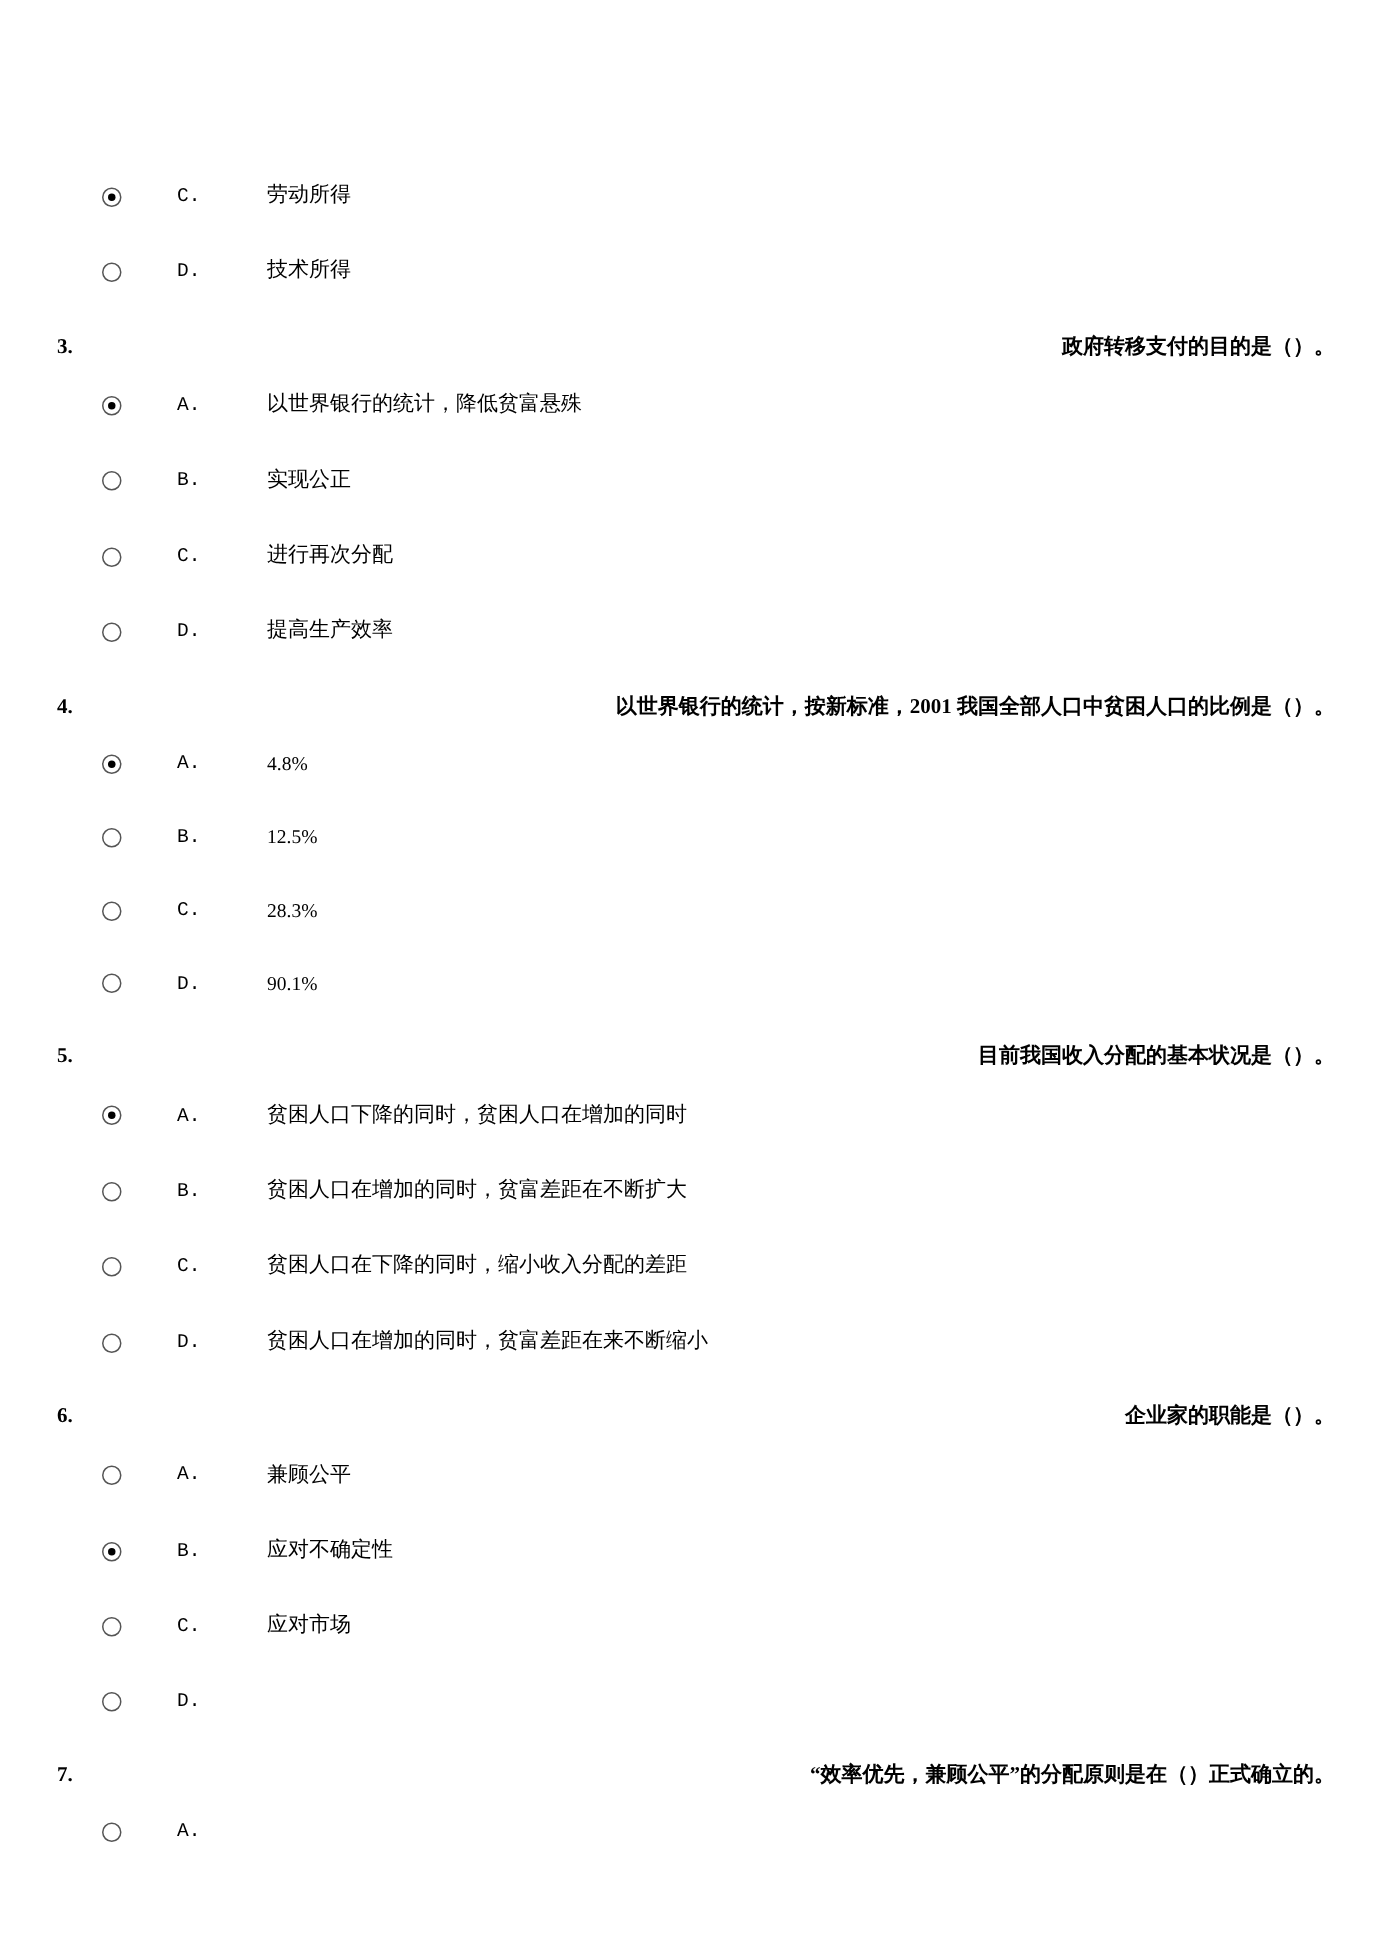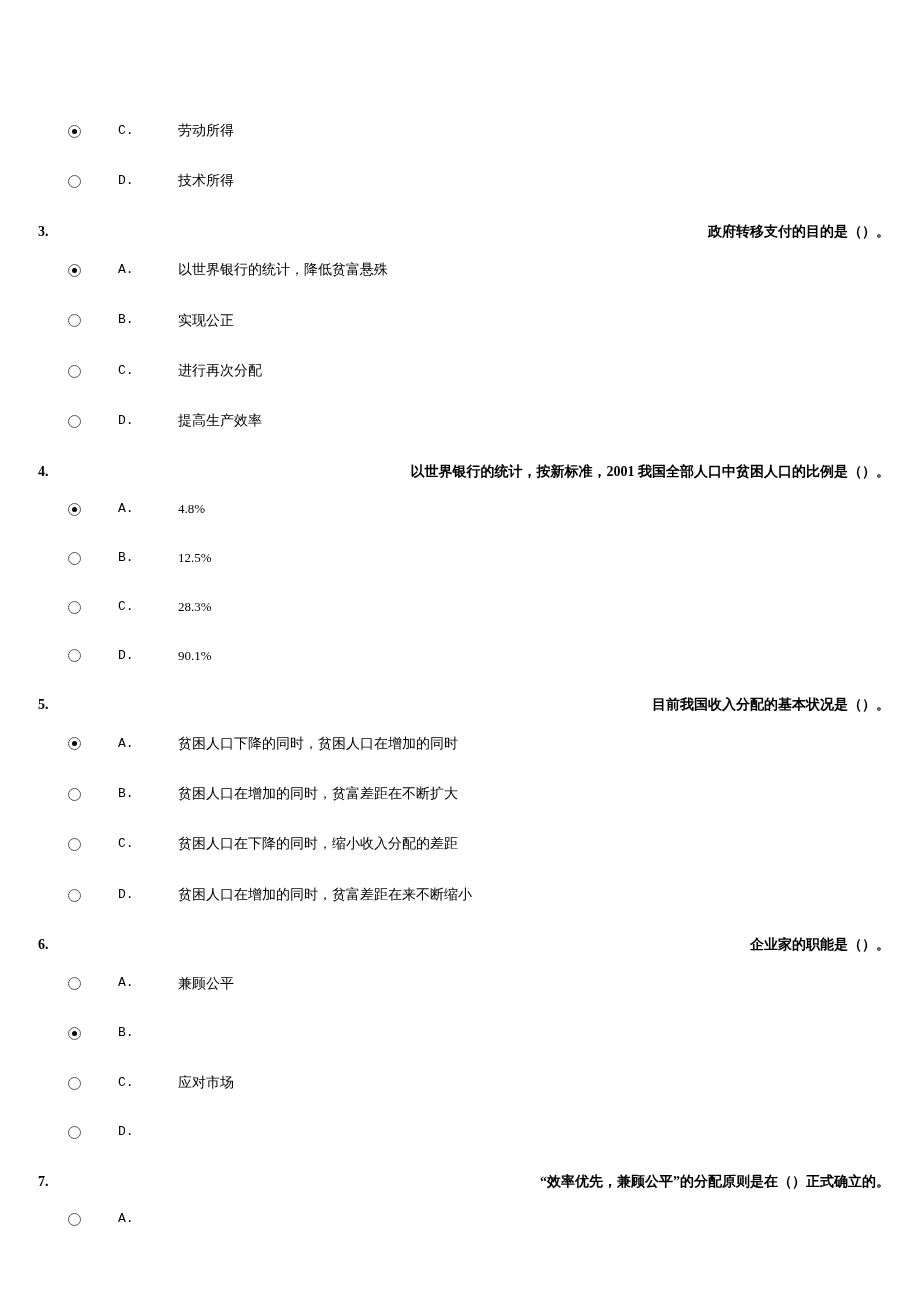--- a/index.html
+++ b/index.html
@@ -224,20 +224,21 @@
         <span class="option-letter">A.</span>
         <span class="option-text">兼顾公平</span>
       </div>
       <div class="option-row">
         <div class="radio-holder">
           <div class="radio-outer">
             <div class="radio-inner"></div>
           </div>
         </div>
         <span class="option-letter">B.</span>
+        <span class="option-text">应对不确定性</span>
       </div>
       <div class="option-row">
         <div class="radio-holder">
           <div class="radio-outer"></div>
         </div>
         <span class="option-letter">C.</span>
         <span class="option-text">应对市场</span>
       </div>
       <div class="option-row">
         <div class="radio-holder">

